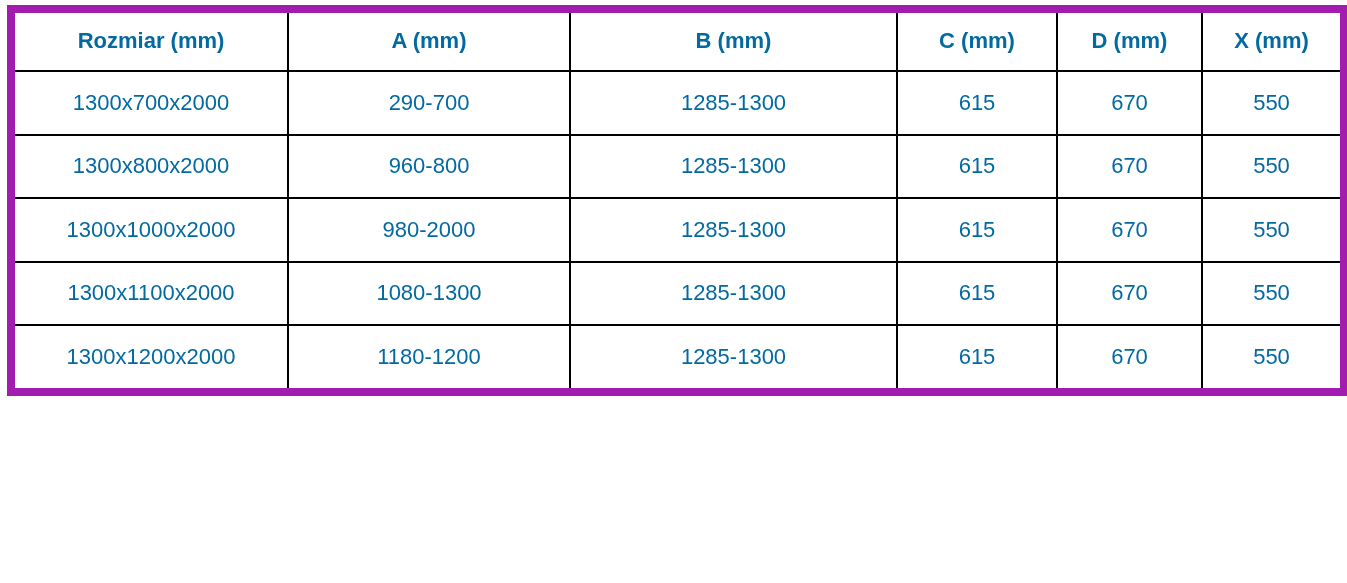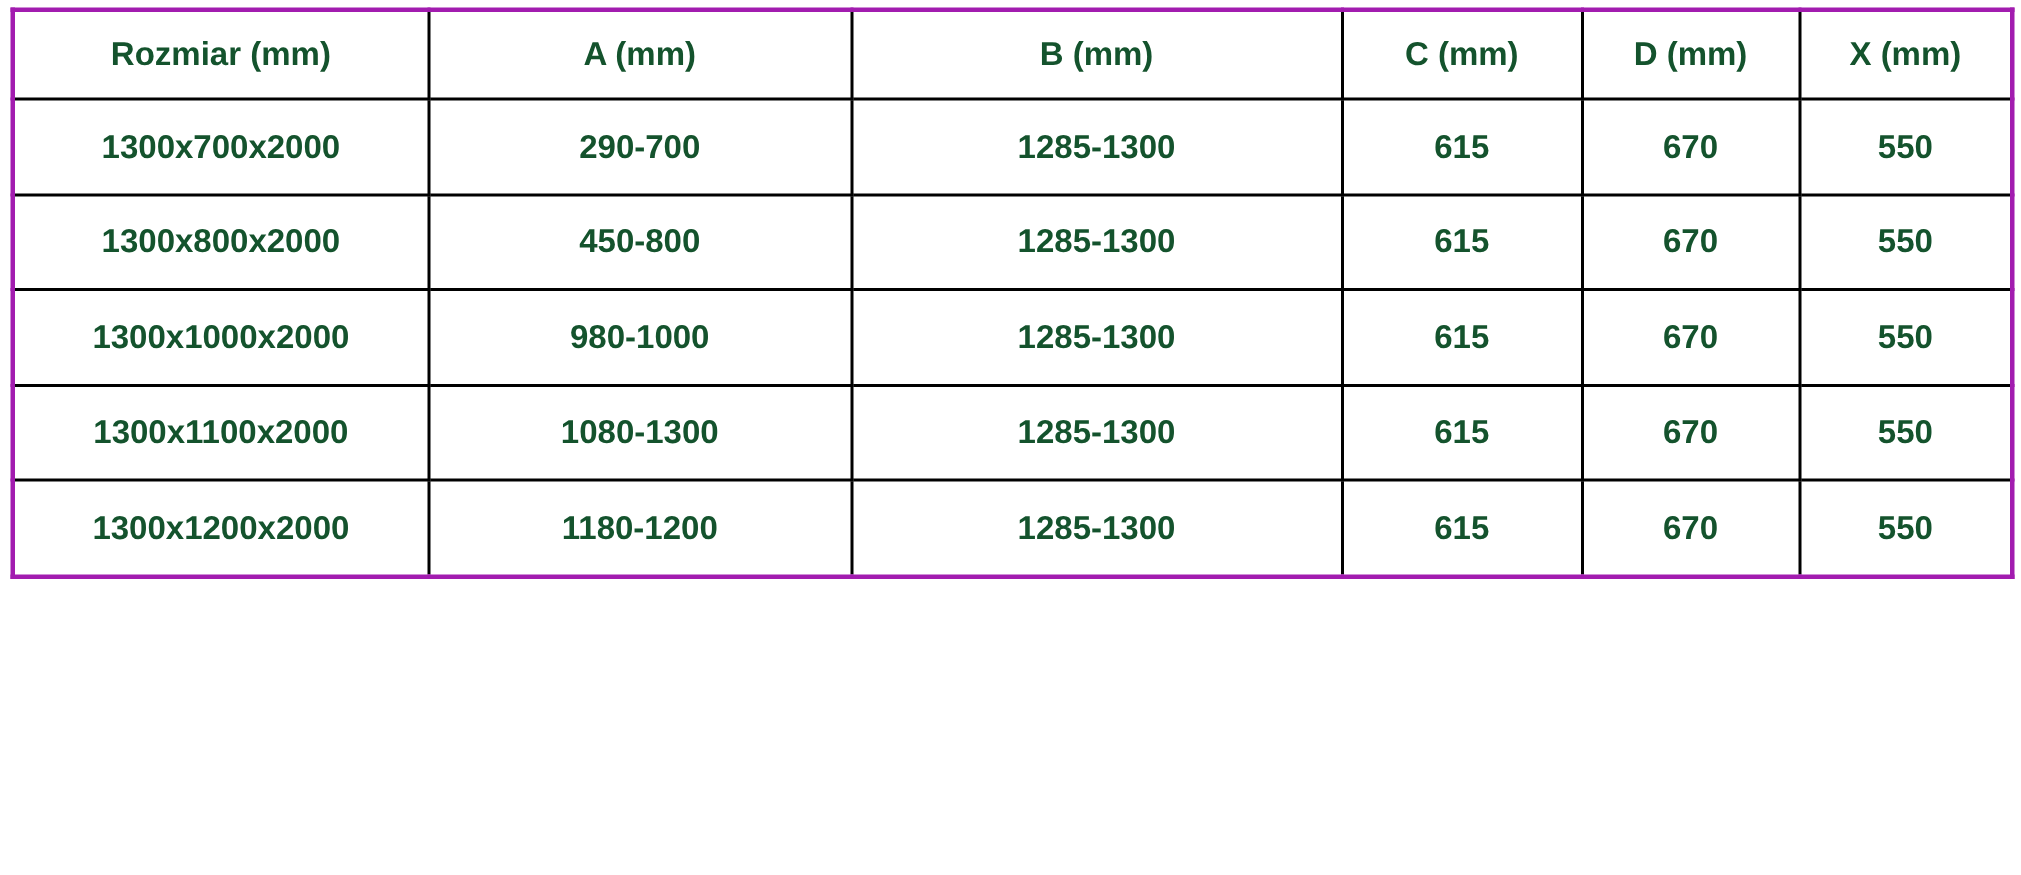--- a/index.html
+++ b/index.html
@@ -13,43 +13,43 @@
   }
   .table-wrap {
     position: absolute;
     left: 7px;
     top: 5px;
   }
   table.spec-table {
     border-collapse: collapse;
     table-layout: fixed;
     width: 1333px;
-    border: 3px solid #a21caf;
+    border: 8px solid #a21caf;
     background: #ffffff;
-    color: #14532d;
+    color: #0369a1;
   }
   table.spec-table th,
   table.spec-table td {
     border: 2px solid #000000;
     text-align: center;
     vertical-align: middle;
     padding: 0;
     font-size: 22px;
     line-height: 1.1;
     letter-spacing: 0px;
     overflow: hidden;
     white-space: nowrap;
   }
   table.spec-table th {
     height: 57px;
     font-weight: bold;
   }
   table.spec-table td {
     height: 61.5px;
-    font-weight: bold;
+    font-weight: normal;
   }
   col.c-rozmiar { width: 277px; }
   col.c-a       { width: 282px; }
   col.c-b       { width: 327px; }
   col.c-c       { width: 160px; }
   col.c-d       { width: 145px; }
   col.c-x       { width: 142px; }
 </style>
 </head>
 <body>
@@ -78,29 +78,29 @@
         <tr>
           <td>1300x700x2000</td>
           <td>290-700</td>
           <td>1285-1300</td>
           <td>615</td>
           <td>670</td>
           <td>550</td>
         </tr>
         <tr>
           <td>1300x800x2000</td>
-          <td>450-800</td>
+          <td>960-800</td>
           <td>1285-1300</td>
           <td>615</td>
           <td>670</td>
           <td>550</td>
         </tr>
         <tr>
           <td>1300x1000x2000</td>
-          <td>980-1000</td>
+          <td>980-2000</td>
           <td>1285-1300</td>
           <td>615</td>
           <td>670</td>
           <td>550</td>
         </tr>
         <tr>
           <td>1300x1100x2000</td>
           <td>1080-1300</td>
           <td>1285-1300</td>
           <td>615</td>

